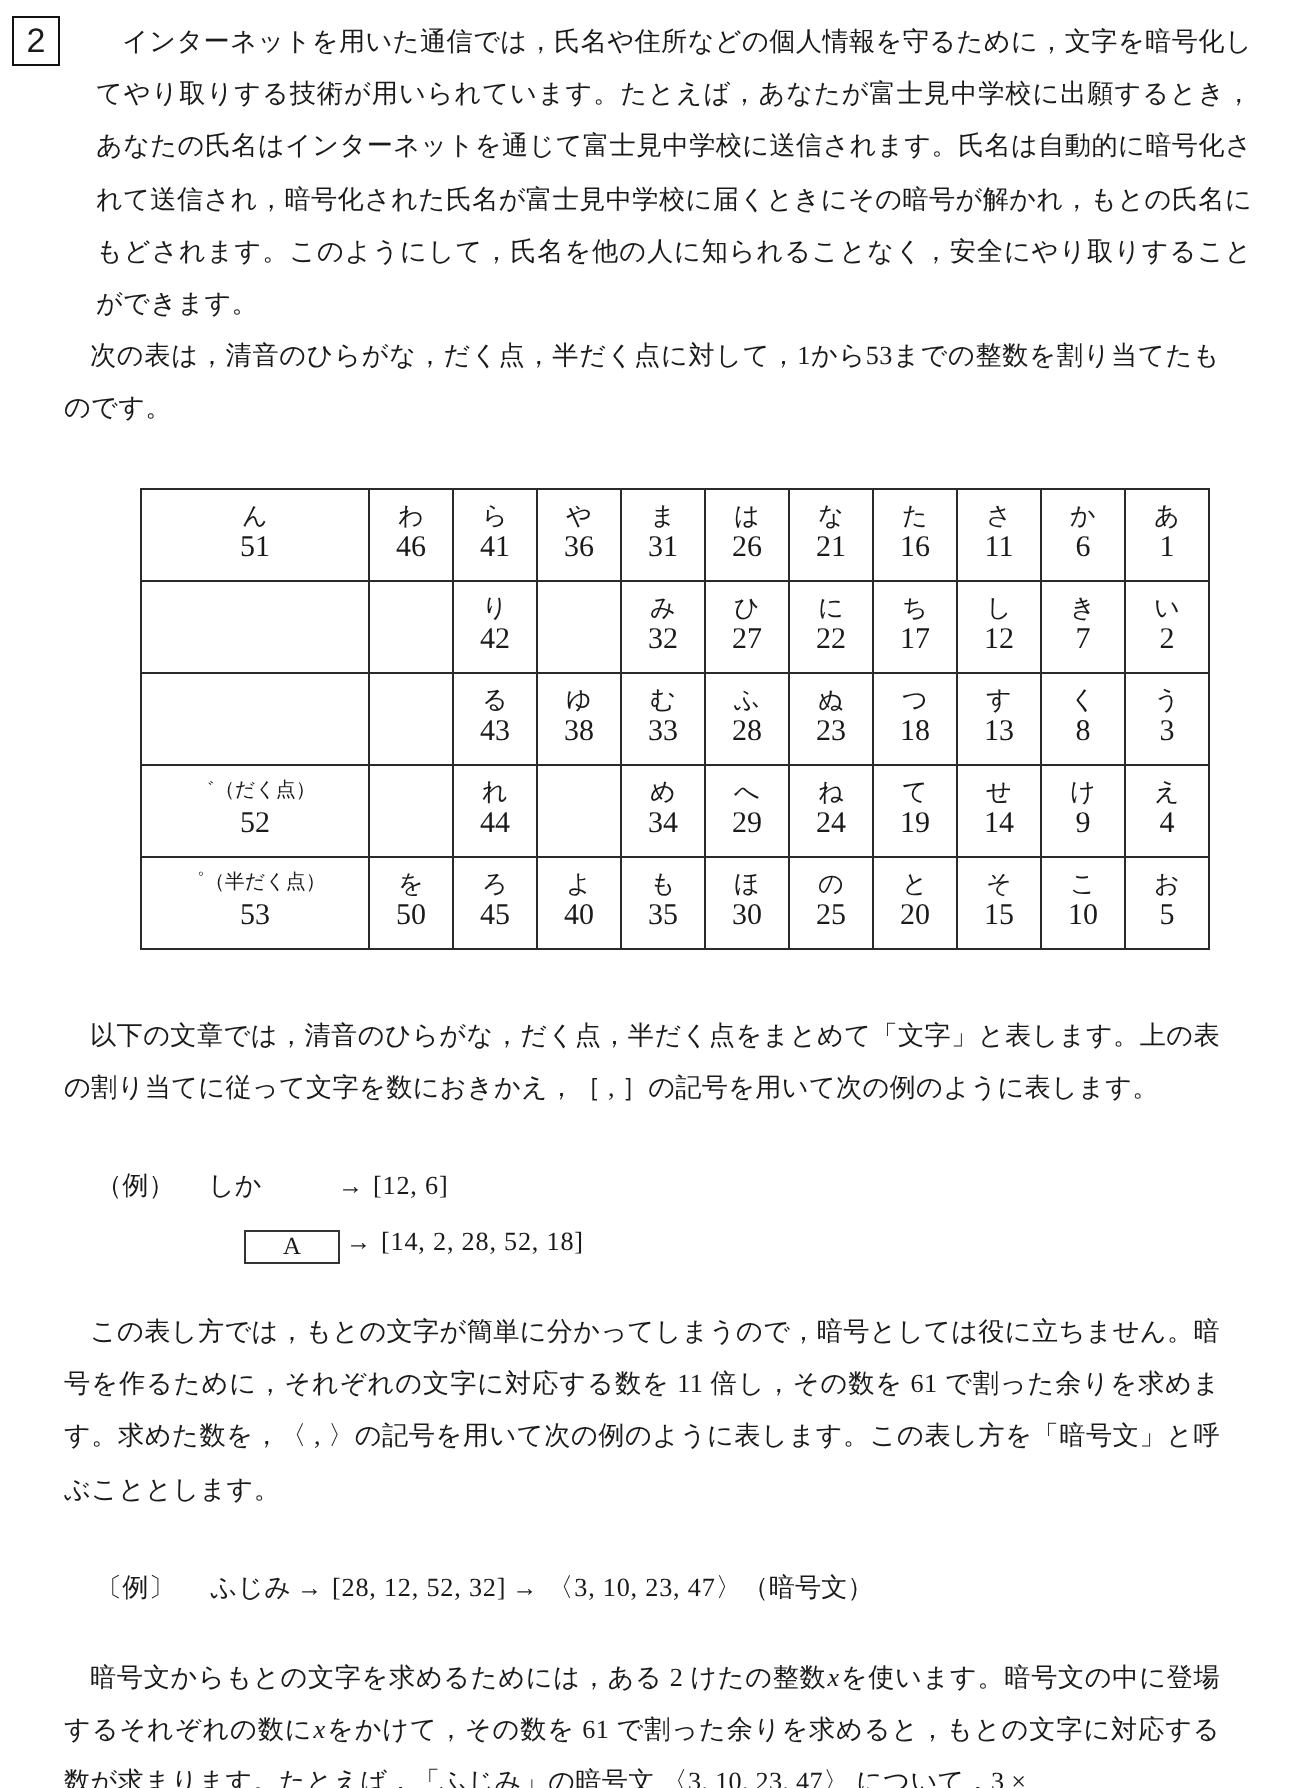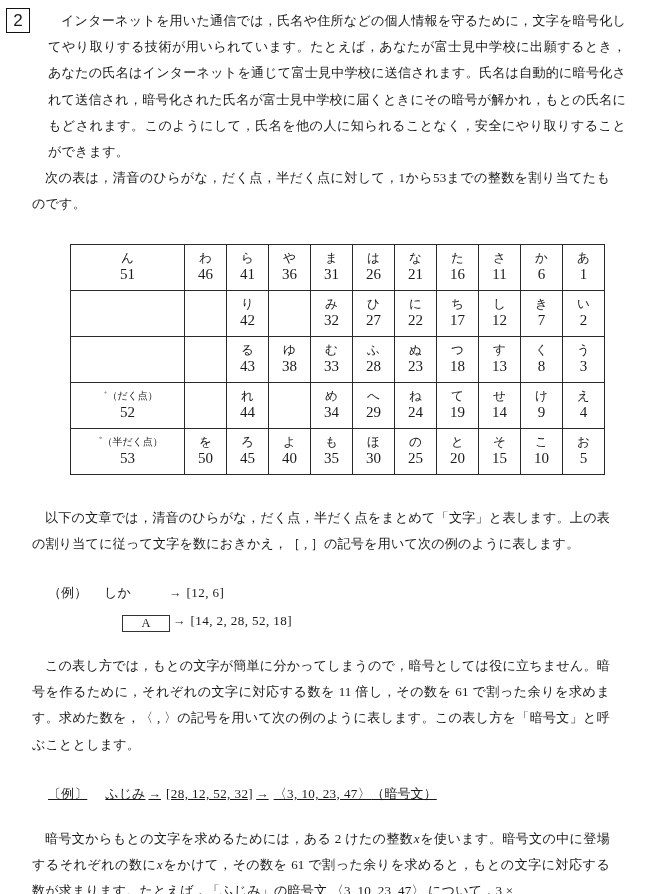--- a/index.html
+++ b/index.html
@@ -148,21 +148,21 @@
     border: 1.2px solid #333;
     box-sizing: border-box;
     text-align: center;
     line-height: 15px;
     font-size: 12.4px;
     vertical-align: -2px;
     margin-left: 18px;
     font-family: "Liberation Serif", serif;
   }
 
-  .ex2-indent { margin-left: 40px; text-decoration: underline; }
+  .ex2-indent { margin-left: 40px; }
 </style>
 </head>
 <body>
 
 <div class="page">
 
   <div class="prob-num-box">2</div>
 
   <p class="para first">インターネットを用いた通信では，氏名や住所などの個人情報を守るために，文字を暗号化してやり取りする技術が用いられています。たとえば，あなたが富士見中学校に出願するとき，あなたの氏名はインターネットを通じて富士見中学校に送信されます。氏名は自動的に暗号化されて送信され，暗号化された氏名が富士見中学校に届くときにその暗号が解かれ，もとの氏名にもどされます。このようにして，氏名を他の人に知られることなく，安全にやり取りすることができます。</p>
 

